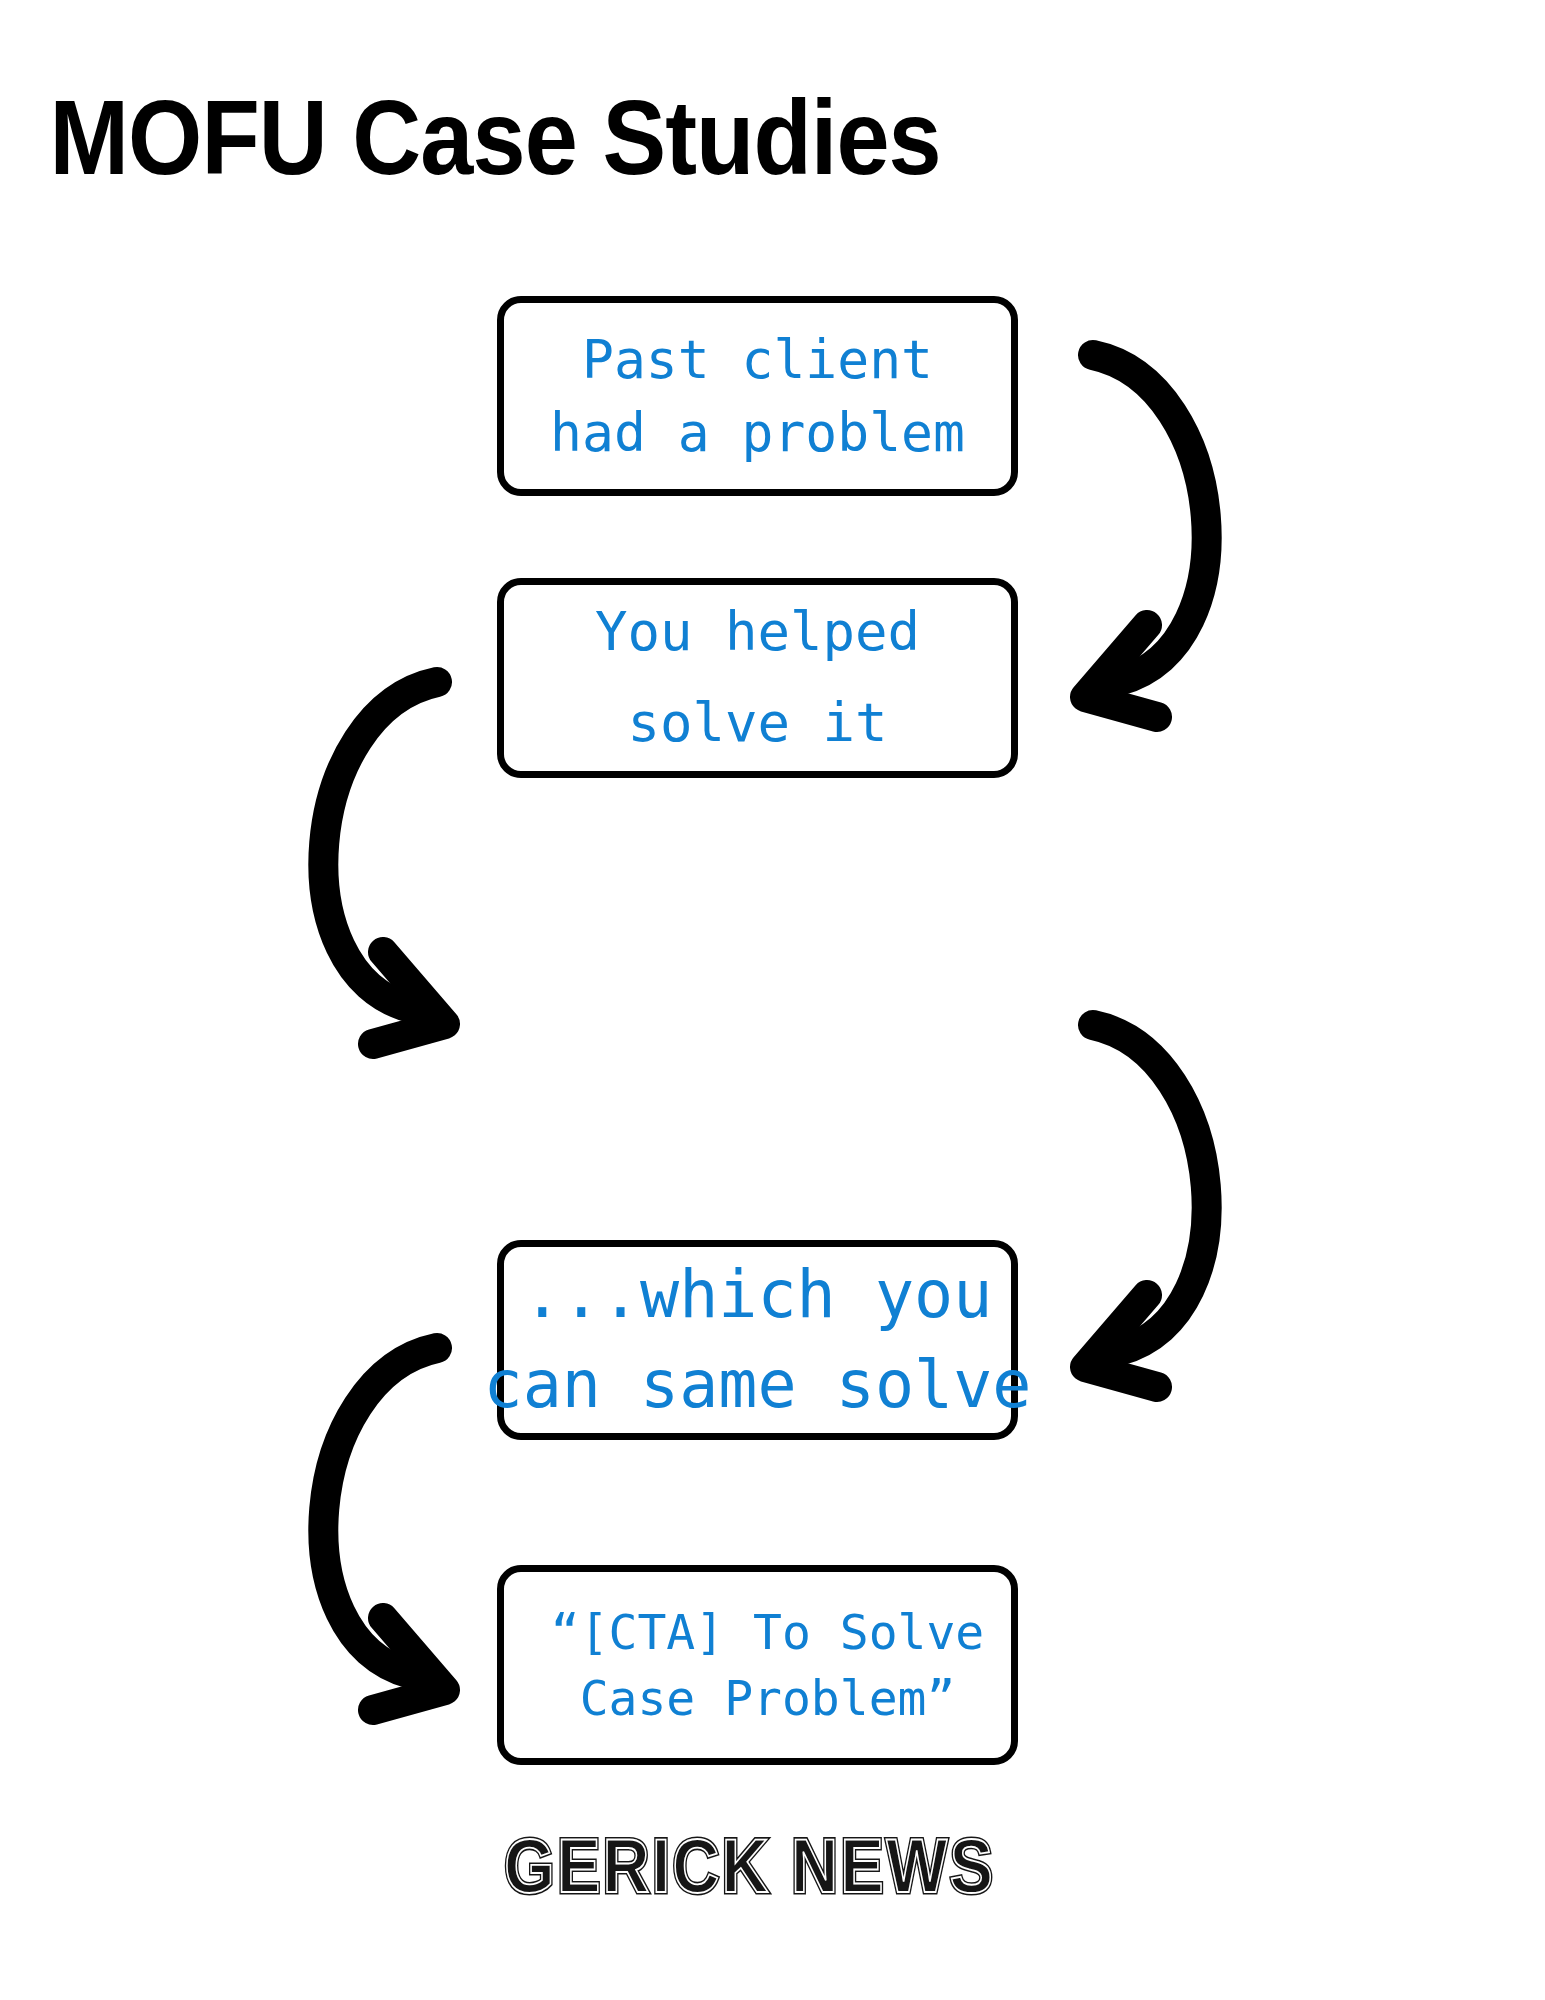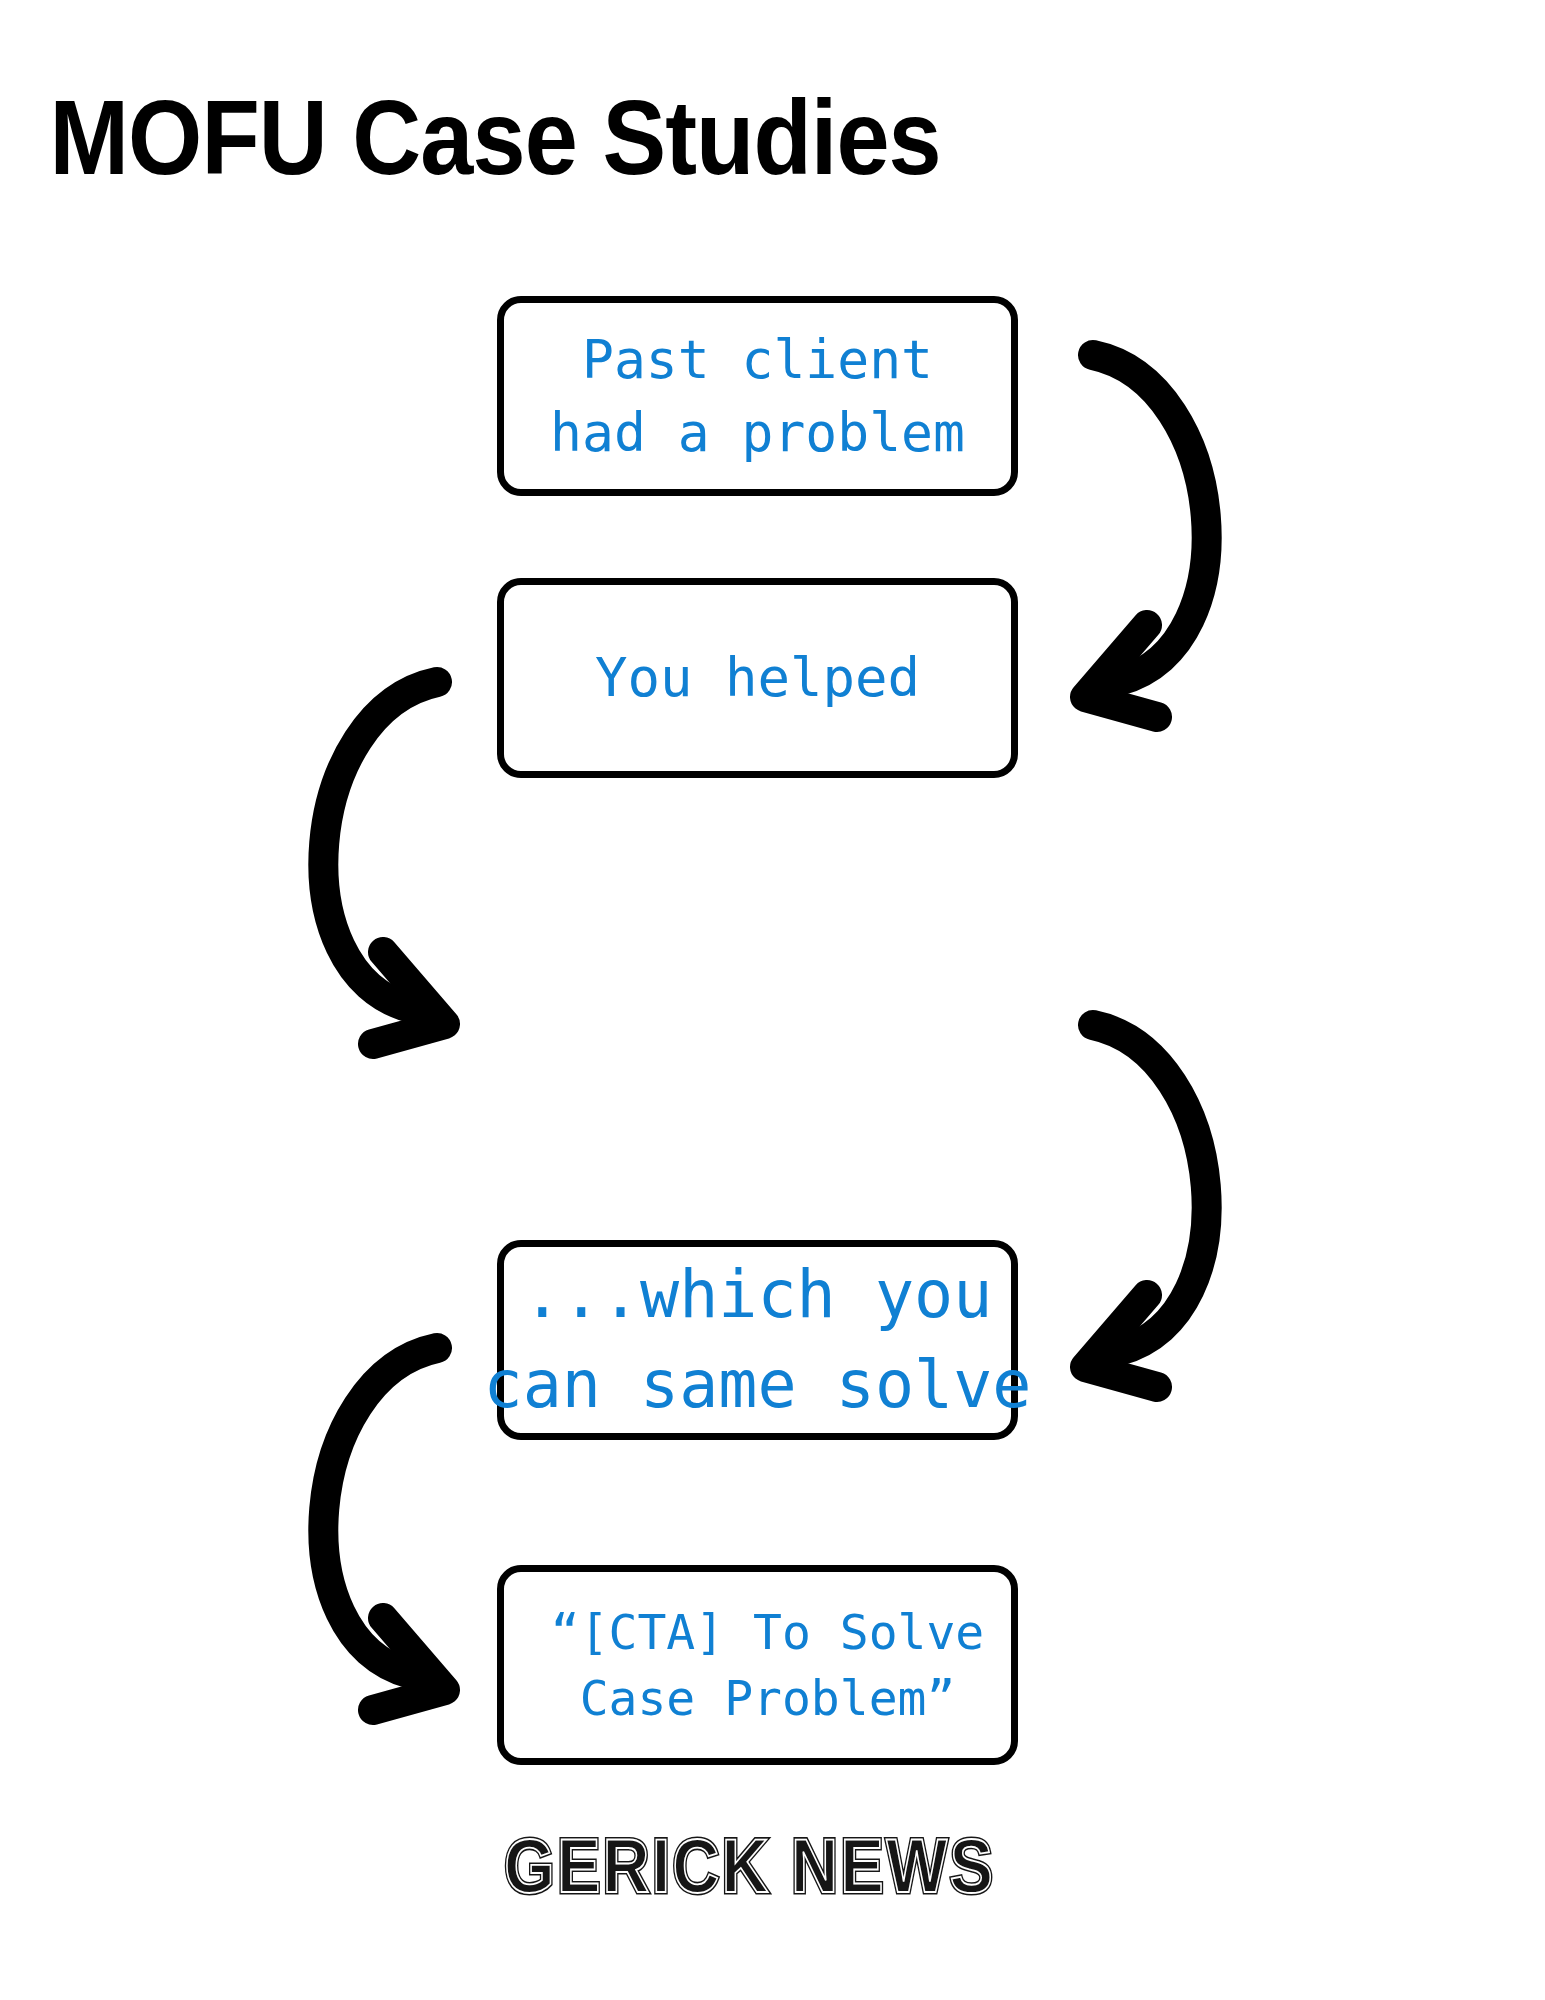--- a/index.html
+++ b/index.html
@@ -119,20 +119,21 @@
 
   <div class="arrow arrow-1">
     <svg viewBox="0 0 240 410" xmlns="http://www.w3.org/2000/svg" aria-hidden="true">
       <path d="M 58 30 C 192 58, 216 322, 84 356" fill="none" stroke="#000000" stroke-width="30" stroke-linecap="round"></path>
       <path d="M 112 300 L 50 372 L 122 392" fill="none" stroke="#000000" stroke-width="30" stroke-linecap="round" stroke-linejoin="round"></path>
     </svg>
   </div>
 
   <div class="step-box step-2">
     <span>You helped</span>
+    <span>solve it</span>
   </div>
 
   <div class="arrow arrow-2">
     <svg viewBox="0 0 240 410" xmlns="http://www.w3.org/2000/svg" aria-hidden="true">
       <path d="M 58 30 C 192 58, 216 322, 84 356" fill="none" stroke="#000000" stroke-width="30" stroke-linecap="round"></path>
       <path d="M 112 300 L 50 372 L 122 392" fill="none" stroke="#000000" stroke-width="30" stroke-linecap="round" stroke-linejoin="round"></path>
     </svg>
   </div>
 
 

